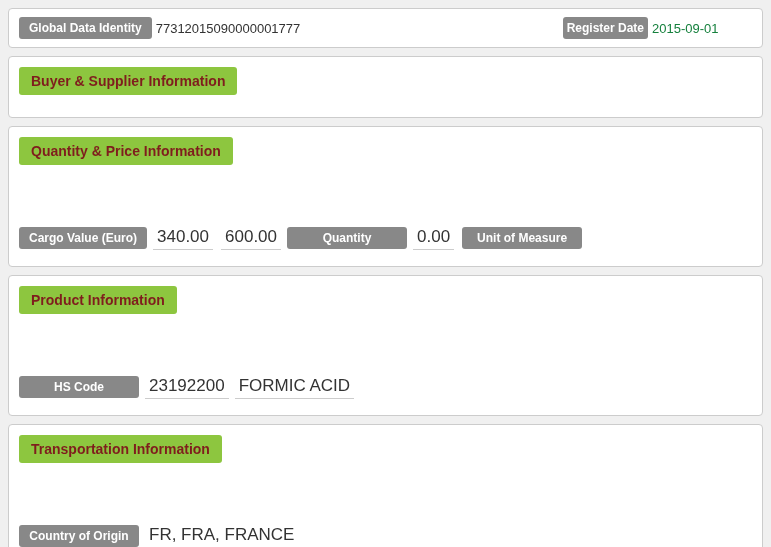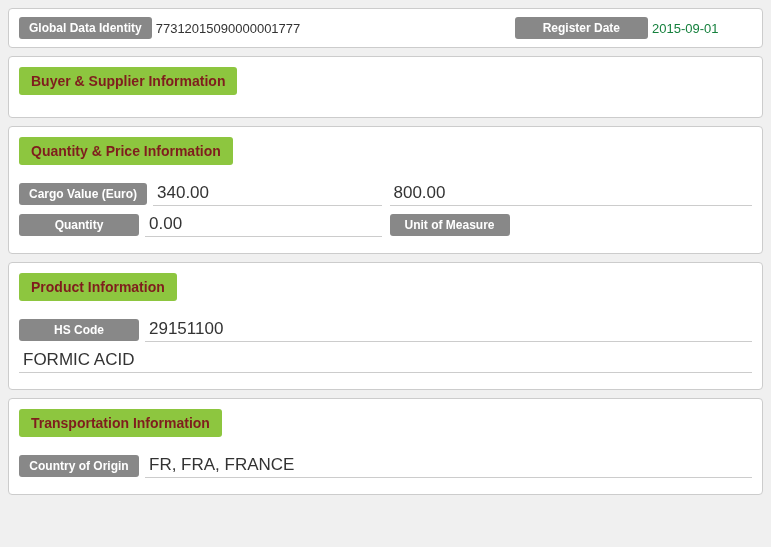--- a/index.html
+++ b/index.html
@@ -42,21 +42,21 @@
       white-space: nowrap;
     }
     .top-bar-value {
       flex: 1;
       font-size: 13px;
       color: #333;
     }
     .top-bar-register-label {
       background: #888;
       color: #fff;
-      padding: 4px 28px;
+      padding: 4px 4px;
       border-radius: 3px;
       font-weight: bold;
       font-size: 12px;
       white-space: nowrap;
     }
     .top-bar-register-value {
       font-size: 13px;
       color: #15803d;
       min-width: 100px;
     }
@@ -79,22 +79,23 @@
       padding: 6px 12px;
       display: inline-block;
       border-radius: 3px;
       margin: 10px 10px 10px 10px;
     }
 
     
     .fields-area {
       padding: 6px 10px 4px 10px;
       display: flex;
-      flex-direction: column;
+      flex-direction: row;
       gap: 6px;
+      margin-top: 44px;
     }
 
     .fields-row {
       display: flex;
       gap: 8px;
       align-items: center;
     }
 
     .field-group {
       display: flex;
@@ -143,21 +144,21 @@
   <div class="section-card">
     <span class="section-header">Quantity &amp; Price Information</span>
     <div class="fields-area">
 
       <div class="fields-row">
         <div class="field-group">
           <span class="field-label">Cargo Value (Euro)</span>
           <span class="field-value">340.00</span>
         </div>
         <div class="field-group">
-          <span class="field-value">800.00</span>
+          <span class="field-value">600.00</span>
         </div>
       </div>
 
       <div class="fields-row">
         <div class="field-group">
           <span class="field-label">Quantity</span>
           <span class="field-value">0.00</span>
         </div>
         <div class="field-group">
           <span class="field-label">Unit of Measure</span>
@@ -167,21 +168,21 @@
     </div>
   </div>
 
   <div class="section-card">
     <span class="section-header">Product Information</span>
     <div class="fields-area">
 
       <div class="fields-row">
         <div class="field-group">
           <span class="field-label">HS Code</span>
-          <span class="field-value">29151100</span>
+          <span class="field-value">23192200</span>
         </div>
       </div>
 
       <div class="fields-row">
         <div class="field-group">
           <span class="field-value">FORMIC ACID</span>
         </div>
       </div>
 
     </div>

